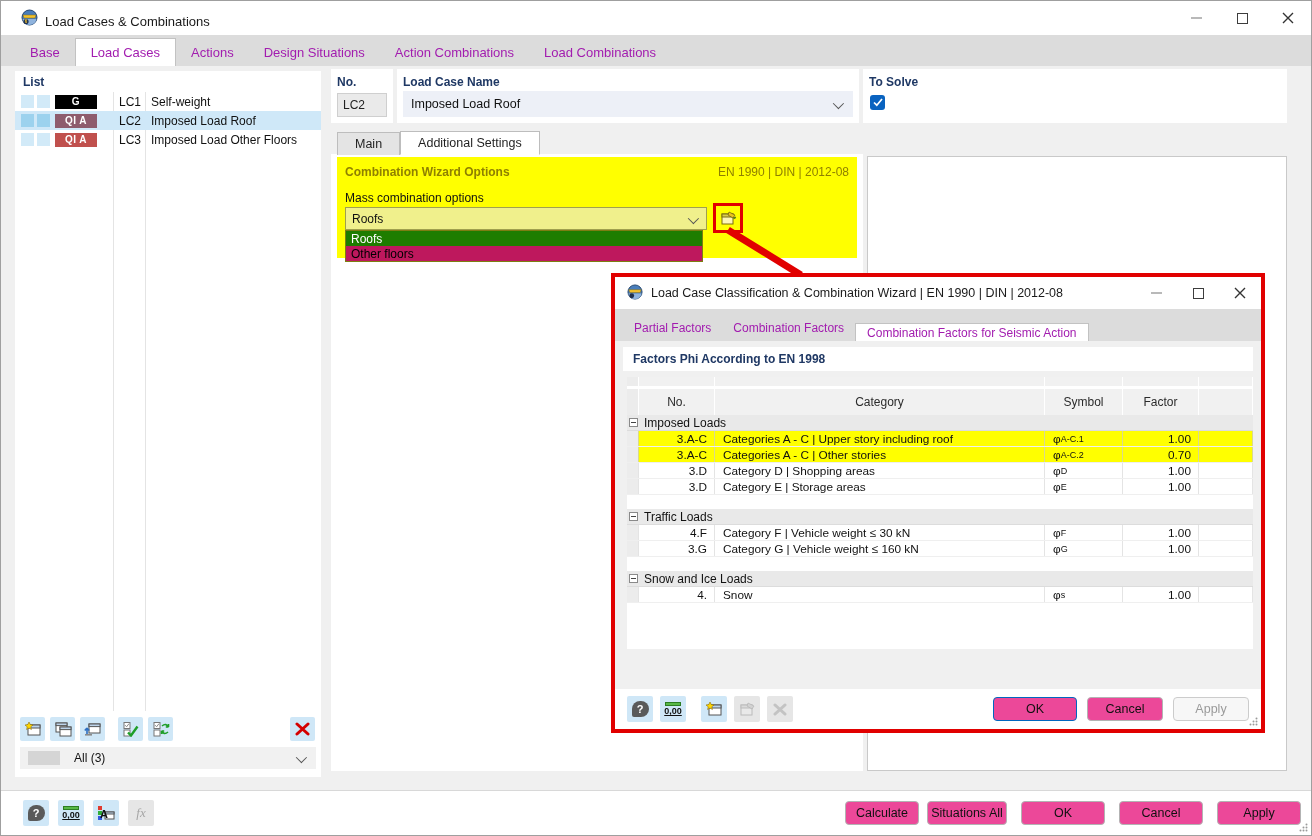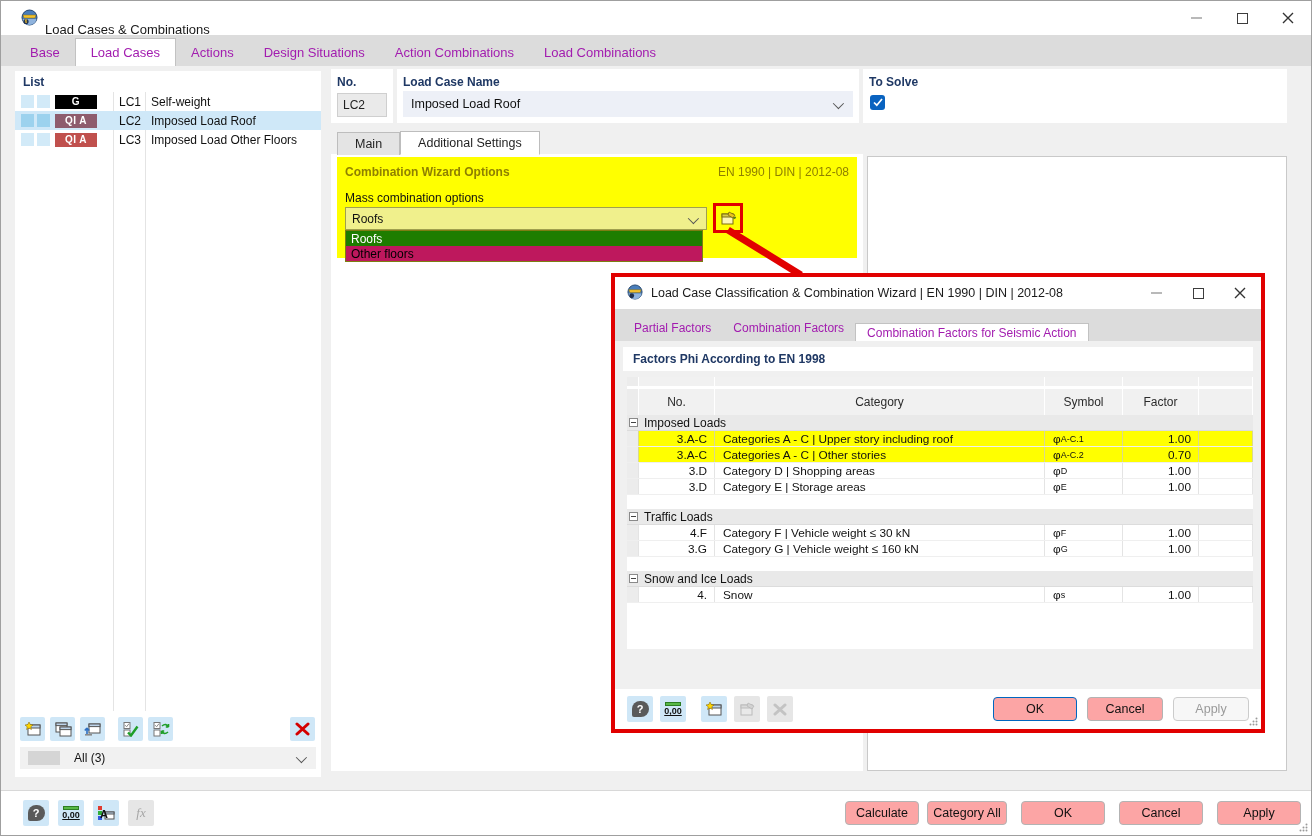--- a/index.html
+++ b/index.html
@@ -3,21 +3,21 @@
 <meta charset="utf-8">
 <style>
   * { margin:0; padding:0; box-sizing:border-box; }
   body { background:#e8e8e8; font-family:"Liberation Sans", sans-serif; }
   #app { position:relative; width:1312px; height:836px; background:#f0f0f0;
          border:1px solid #9f9f9f; overflow:hidden; font-family:"Liberation Sans", sans-serif; }
 
   
   .titlebar { position:absolute; left:0; top:0; right:0; height:34px; background:#fff; }
   .app-ico { position:absolute; left:20px; top:8px; }
-  .titlebar .t-text { position:absolute; left:44px; top:12px; height:34px; line-height:34px;
+  .titlebar .t-text { position:absolute; left:44px; top:4px; height:34px; line-height:34px;
                       font-size:13px; color:#1a1a1a; }
   .win-ctrls { position:absolute; right:0; top:0; height:34px; display:flex; }
   .win-btn { width:46px; height:34px; display:flex; align-items:center; justify-content:center; }
   .glyph-min { width:11px; height:2px; background:#b9b9b9; }
   .glyph-max { width:11px; height:11px; border:1.4px solid #3d3d3d; }
 
   
   .maintabs { position:absolute; left:0; top:34px; right:0; height:31px; background:#dcdcdc;
               display:flex; align-items:flex-end; padding-left:14px; }
   .tab { height:27px; padding:0 15px; display:flex; align-items:center; font-size:13px; color:#a21caf; }
@@ -142,21 +142,21 @@
   .grow .c-cat, .grow .c-sym { padding-left:8px; }
   .grow .c-fac { justify-content:flex-end; padding-right:7px; }
   .grow sub { font-size:9px; }
   .ggap { height:14px; background:#fff; }
   .gfill { height:46px; background:#fff; }
   .hscroll { position:absolute; left:24px; top:352px; width:560px; height:3px; background:#6f6f6f; }
   .p-footer { position:absolute; left:0; right:0; bottom:0; height:40px; background:#fff;
               display:flex; align-items:center; padding:0 12px; }
   .p-footer .icon-btn { width:26px; height:26px; margin-right:7px; }
   .p-footer .spacer { flex:1; }
-  .btn { height:24px; border:1px solid #b3b3b3; border-radius:4px; background:#fca5a5;
+  .btn { height:24px; border:1px solid #b3b3b3; border-radius:4px; background:#ec4899;
          font-size:12.5px; color:#111; display:flex; align-items:center; justify-content:center;
          font-family:"Liberation Sans", sans-serif; }
   .btn.primary { border:1px solid #0067c0; }
   .btn.disabled { color:#9a9a9a; border-color:#cccccc; background:#f7f7f7; }
   .p-footer .btn { width:84px; margin-left:10px; }
   .p-footer .btn + .btn { width:76px; }
 
   
   .footer { position:absolute; left:0; right:0; bottom:0; height:45px; background:#fff;
             border-top:1px solid #d8d8d8; }
@@ -570,21 +570,21 @@
           <rect x="8" y="7" width="9" height="2" fill="#bcd3ea" stroke="#555"></rect>
           <text x="7" y="13" font-size="11" font-weight="bold" fill="#111" font-family="Liberation Sans, sans-serif" text-anchor="middle">A</text>
         </svg>
       </div>
       <div class="icon-btn gray">
         <span class="fx-ic">fx</span>
       </div>
     </div>
     <div class="footer-btns">
       <div class="btn">Calculate</div>
-      <div class="btn wide">Category All</div>
+      <div class="btn wide">Situations All</div>
       <div class="btn big">OK</div>
       <div class="btn big">Cancel</div>
       <div class="btn big">Apply</div>
     </div>
     <svg class="grip" width="9" height="9">
       <circle cx="7.5" cy="1.5" r="1" fill="#9a9a9a"></circle>
         <circle cx="7.5" cy="4.5" r="1" fill="#9a9a9a"></circle>
         <circle cx="7.5" cy="7.5" r="1" fill="#9a9a9a"></circle>
       <circle cx="4.5" cy="4.5" r="1" fill="#9a9a9a"></circle>
         <circle cx="4.5" cy="7.5" r="1" fill="#9a9a9a"></circle>

